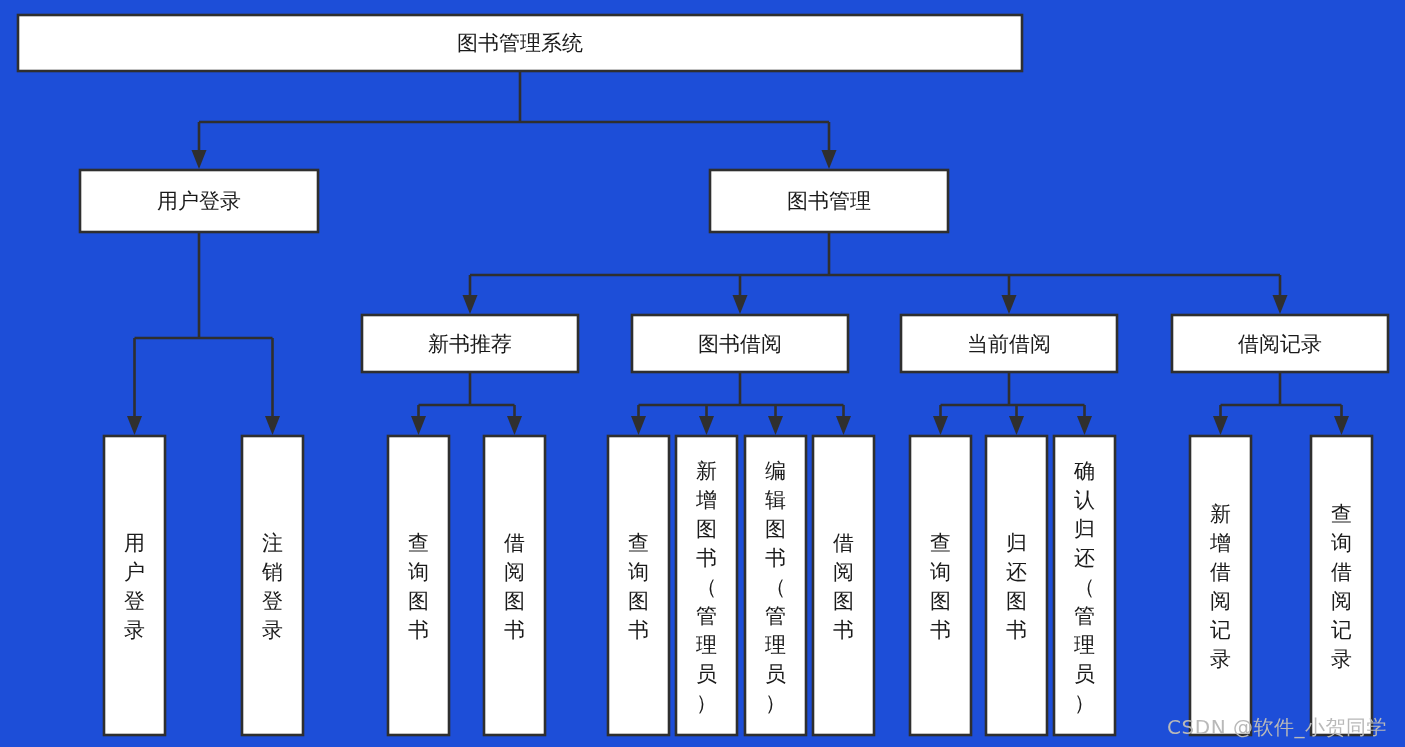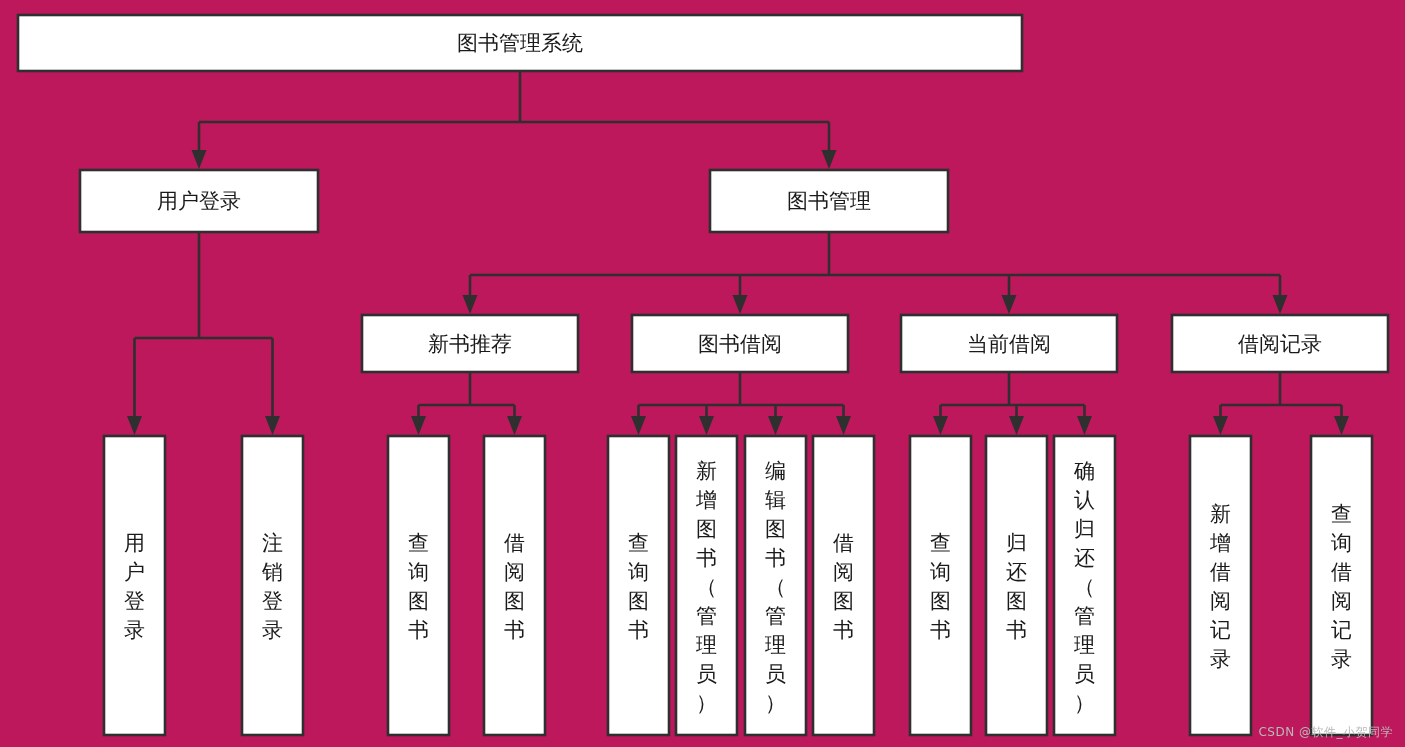--- a/index.html
+++ b/index.html
@@ -11,21 +11,21 @@
   body {
     width: 1405px;
     height: 747px;
     overflow: hidden;
     font-family: "DejaVu Sans", "Liberation Sans", sans-serif;
   }
   #diagram-root {
     position: relative;
     width: 1405px;
     height: 747px;
-    background: #be185d;
+    background: #1d4ed8;
   }
   svg.diagram-canvas {
     position: absolute;
     top: 0;
     left: 0;
     width: 1405px;
     height: 747px;
     display: block;
   }
   .node-box {
@@ -51,24 +51,24 @@
     dominant-baseline: middle;
   }
   .node-label-vertical {
     fill: #1a1a1a;
     font-family: "DejaVu Sans", "Liberation Sans", sans-serif;
     font-size: 21px;
     text-anchor: middle;
   }
   .watermark {
     position: absolute;
-    right: 12px;
+    right: 18px;
     bottom: 6px;
     font-family: "DejaVu Sans", "Liberation Sans", sans-serif;
-    font-size: 12px;
+    font-size: 20px;
     color: #b9b9b9;
     letter-spacing: 0.5px;
     white-space: nowrap;
     user-select: none;
   }
 </style>
 </head>
 <body>
 
 <div id="diagram-root">

